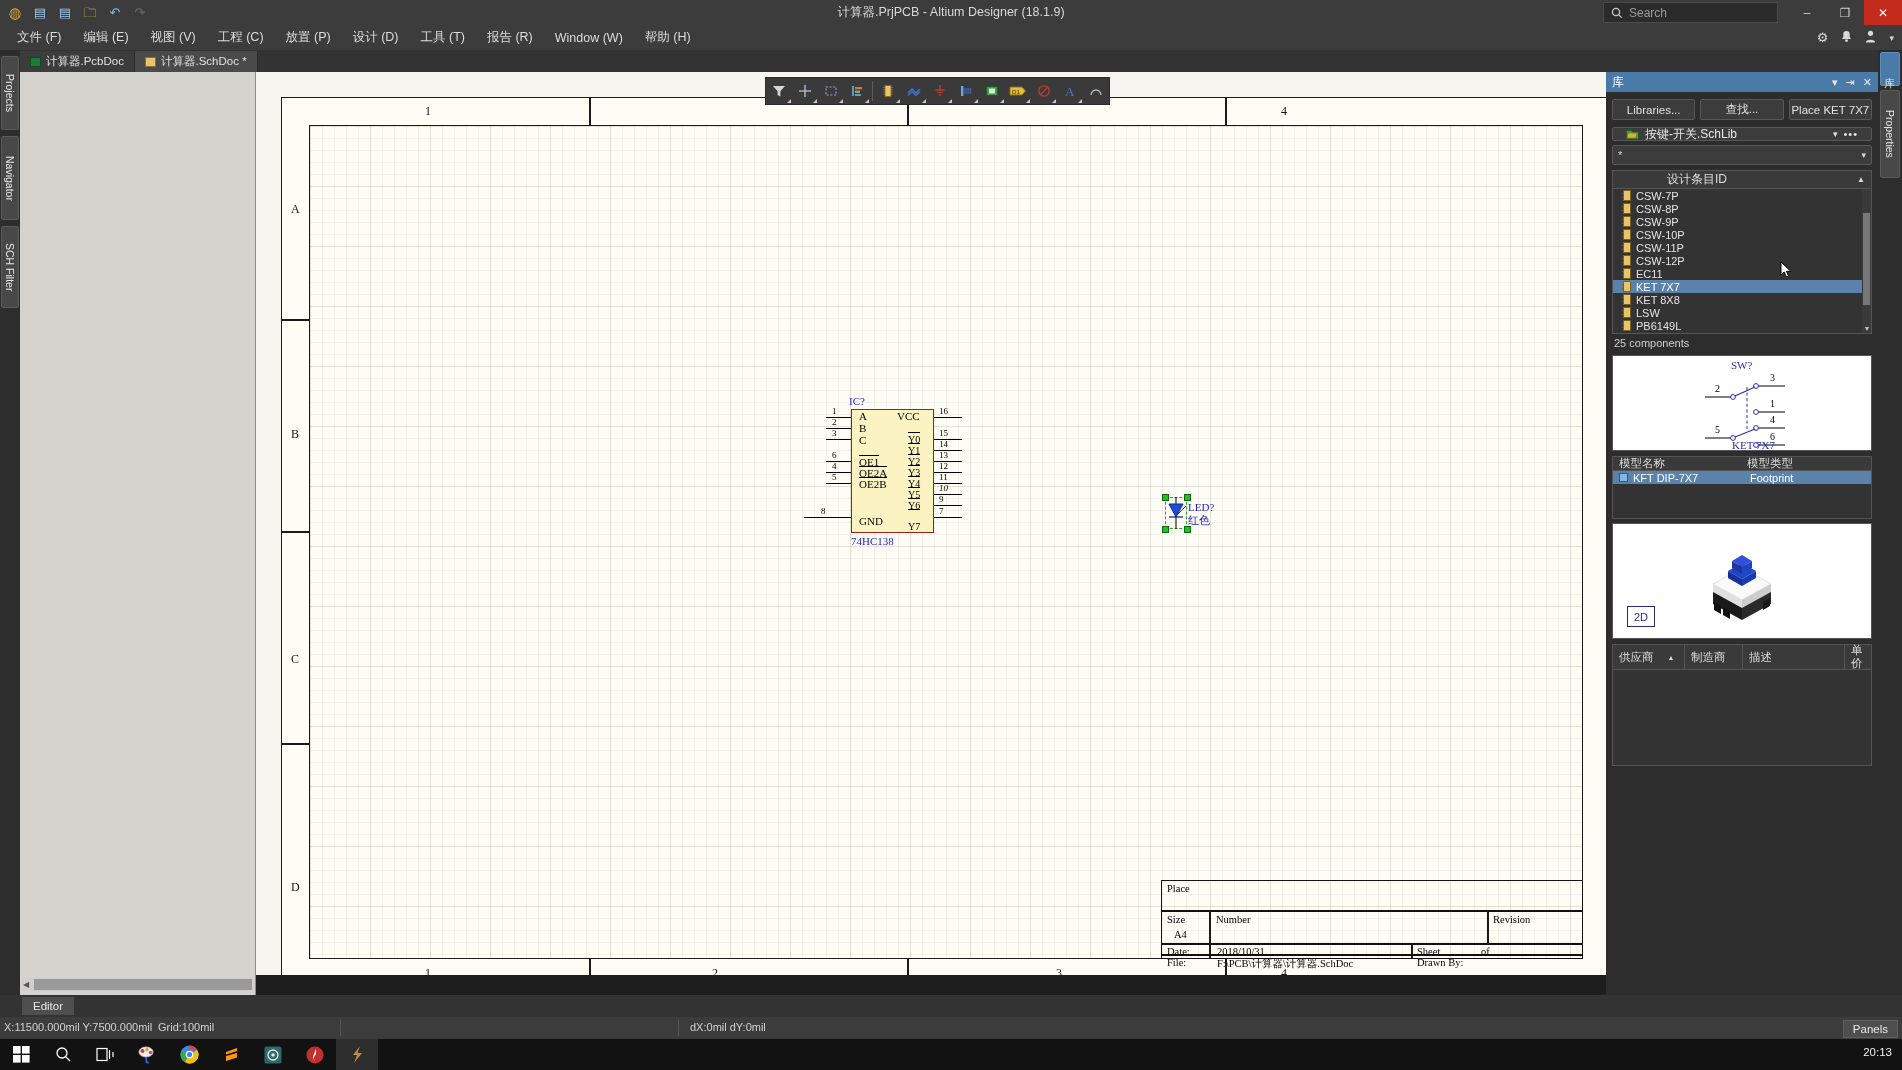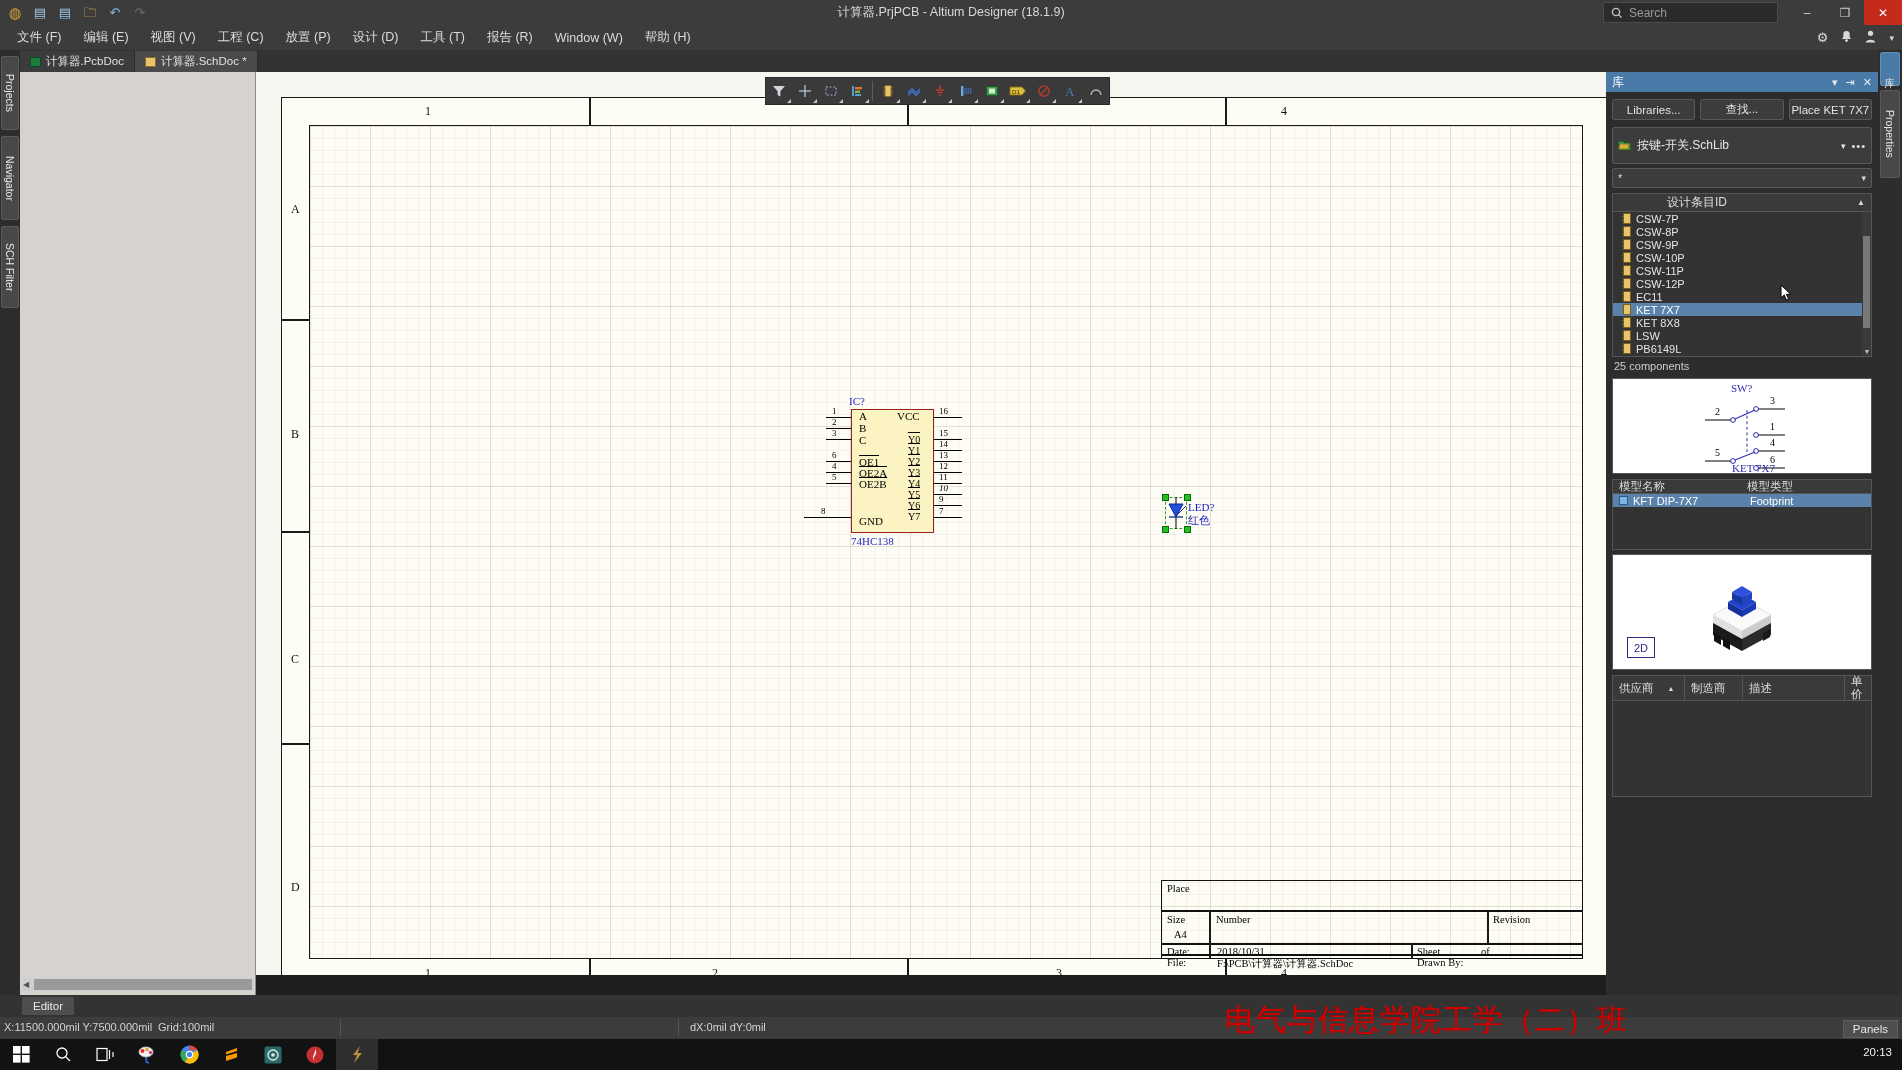--- a/index.html
+++ b/index.html
@@ -125,22 +125,22 @@
   }
   .lib-title .spacer { flex: 1; }
   .lib-title .ico { color: #e8e8e8; font-size: 11px; margin-left: 8px; }
   .lib-btnrow { display: flex; gap: 5px; padding: 7px 6px 4px 6px; }
   .lib-btn {
     flex: 1; height: 21px; background: #3c3c3c; border: 1px solid #585858;
     color: #e2e2e2; font-size: 11.5px; display: flex; align-items: center; justify-content: center;
     border-radius: 2px; white-space: nowrap; overflow: hidden;
   }
   .lib-combo {
-    margin: 3px 6px; height: 37px; background: #3c3c3c; border: 1px solid #585858;
-    display: flex; align-items: center; padding: 0 5px; gap: 6px;
+    margin: 3px 6px; height: 14px; background: #3c3c3c; border: 1px solid #585858;
+    display: flex; align-items: center; padding: 0 13px; gap: 6px;
     color: #e6e6e6; font-size: 12px; border-radius: 2px;
   }
   .lib-filter {
     margin: 4px 6px 5px 6px; height: 20px; background: #3c3c3c; border: 1px solid #585858;
     display: flex; align-items: center; padding: 0 5px; color: #d8d8d8; font-size: 11px; border-radius: 2px;
   }
   .lib-listhdr {
     margin: 0 6px; height: 18px; background: #3a3a3a; border: 1px solid #555; border-bottom: none;
     display: flex; align-items: center; padding: 0 6px; color: #ddd; font-size: 12px;
   }
@@ -158,21 +158,21 @@
     position: relative; flex: 0 0 auto;
   }
   .chipicon::before, .chipicon::after {
     content: ''; position: absolute; width: 2px; height: 1px; background: #7a6020; left: -2px;
   }
   .chipicon::before { top: 2px; } .chipicon::after { top: 6px; }
   .lib-count { padding: 3px 8px; color: #cfcfcf; font-size: 11px; }
   .preview-box { margin: 3px 6px; height: 96px; background: #fff; border: 1px solid #555; position: relative; }
   .model-hdr { margin: 5px 6px 0 6px; height: 15px; background: #3a3a3a; border: 1px solid #555; display:flex; color:#ddd; font-size:11.5px; }
   .model-hdr div { padding: 0 6px; display: flex; align-items: center; }
-  .model-list { margin: 0 6px; height: 56px; background: #333; border: 1px solid #555; border-top: none; }
+  .model-list { margin: 0 6px; height: 48px; background: #333; border: 1px solid #555; border-top: none; }
   .model-row { height: 13px; display: flex; align-items: center; background: #5b82aa; color: #fff; font-size: 11px; padding-left: 6px; gap: 5px; }
   .threed-box { margin: 4px 6px; height: 116px; background: #fff; border: 1px solid #555; position: relative; }
   .badge2d {
     position: absolute; left: 14px; bottom: 11px; width: 28px; height: 21px;
     border: 1px solid #2b2b7a; color: #2b2b7a; font-size: 11px;
     display: flex; align-items: center; justify-content: center; background: #fff;
   }
   .supplier-hdr { margin: 5px 6px 0 6px; height: 26px; background: #3a3a3a; border: 1px solid #555; display: flex; color: #ddd; font-size: 11.5px; }
   .supplier-hdr > div { padding: 2px 6px; display: flex; align-items: center; border-right: 1px solid #555; }
   .supplier-body { margin: 0 6px; height: 96px; background: #333; border: 1px solid #555; border-top: none; }
@@ -357,21 +357,21 @@
         <div class="pinnum" style="left:658px;top:409px;">7</div>
 
         <div class="sym-txt" style="left:616px;top:313px;font-size:11px;">VCC</div>
         <div class="sym-txt" style="left:627px;top:335px;font-size:10px;"><span style="border-top:1px solid #000;display:inline-block;padding-top:1px;">Y0</span></div>
         <div class="sym-txt" style="left:627px;top:346px;font-size:10px;"><span style="border-top:1px solid #000;display:inline-block;padding-top:1px;">Y1</span></div>
         <div class="sym-txt" style="left:627px;top:357px;font-size:10px;"><span style="border-top:1px solid #000;display:inline-block;padding-top:1px;">Y2</span></div>
         <div class="sym-txt" style="left:627px;top:368px;font-size:10px;"><span style="border-top:1px solid #000;display:inline-block;padding-top:1px;">Y3</span></div>
         <div class="sym-txt" style="left:627px;top:379px;font-size:10px;"><span style="border-top:1px solid #000;display:inline-block;padding-top:1px;">Y4</span></div>
         <div class="sym-txt" style="left:627px;top:390px;font-size:10px;"><span style="border-top:1px solid #000;display:inline-block;padding-top:1px;">Y5</span></div>
         <div class="sym-txt" style="left:627px;top:401px;font-size:10px;"><span style="border-top:1px solid #000;display:inline-block;padding-top:1px;">Y6</span></div>
-        <div class="sym-txt" style="left:627px;top:412px;font-size:10px;"><span style="border-top:1px solid #000;display:inline-block;padding-top:1px;">Y7</span></div>
+        <div class="sym-txt" style="left:627px;top:412px;font-size:10px;"><span style="border-top:1px solid #000;display:inline-block;padding-top:11px;">Y7</span></div>
       </div>
 
       <div>
         <div class="selbox" style="left:884px;top:400px;width:22px;height:32px;"></div>
         <div class="selhandle" style="left:881px;top:397px;"></div>
         <div class="selhandle" style="left:903px;top:397px;"></div>
         <div class="selhandle" style="left:881px;top:429px;"></div>
         <div class="selhandle" style="left:903px;top:429px;"></div>
         <svg style="position:absolute;left:882px;top:398px;" width="26" height="36" viewBox="0 0 26 36">
           <line x1="13" y1="2" x2="13" y2="34" stroke="#000" stroke-width="1"></line>
@@ -715,21 +715,20 @@
 
   <div class="statusbar">
     <div class="sb-item" style="left:4px;">X:11500.000mil Y:7500.000mil</div>
     <div class="sb-item" style="left:158px;">Grid:100mil</div>
     <div class="sb-item" style="left:690px;">dX:0mil dY:0mil</div>
     <div class="sb-sep" style="left:340px;"></div>
     <div class="sb-sep" style="left:678px;"></div>
   </div>
   <div class="panels-btn">Panels</div>
 
-  <div class="redoverlay">电气与信息学院工学（二）班</div>
 
   <div class="taskbar">
     <div class="tbk">
       <svg width="17" height="17" viewBox="0 0 17 17">
           <rect x="0" y="0" width="7.6" height="7.6" fill="#fff"></rect>
           <rect x="9" y="0" width="7.6" height="7.6" fill="#fff"></rect>
           <rect x="0" y="9" width="7.6" height="7.6" fill="#fff"></rect>
           <rect x="9" y="9" width="7.6" height="7.6" fill="#fff"></rect>
         </svg>
     </div>

